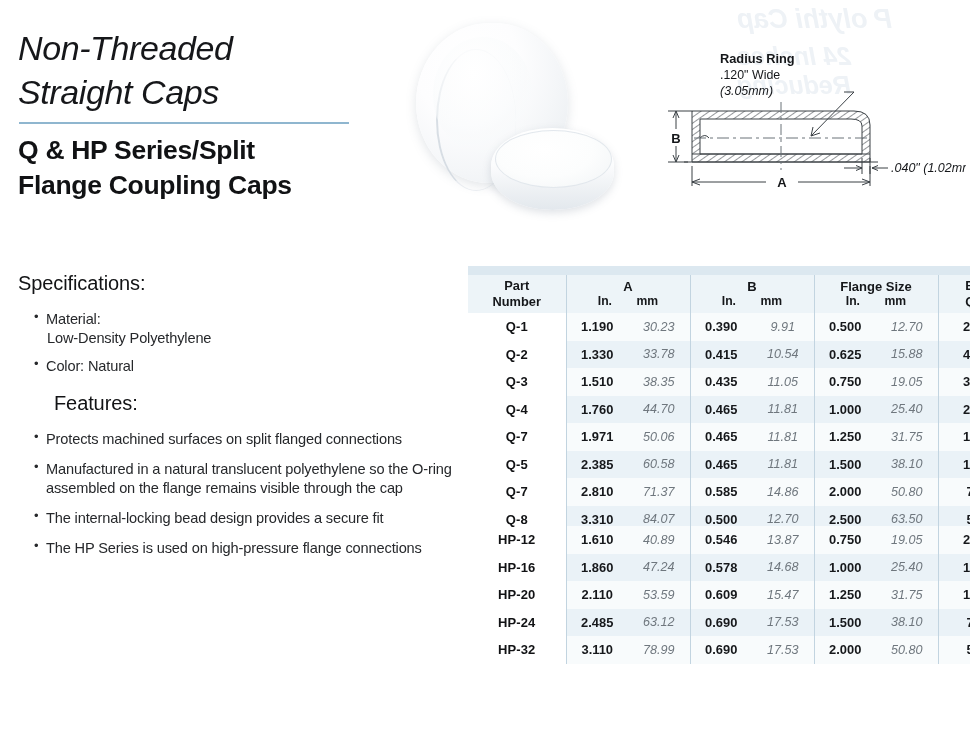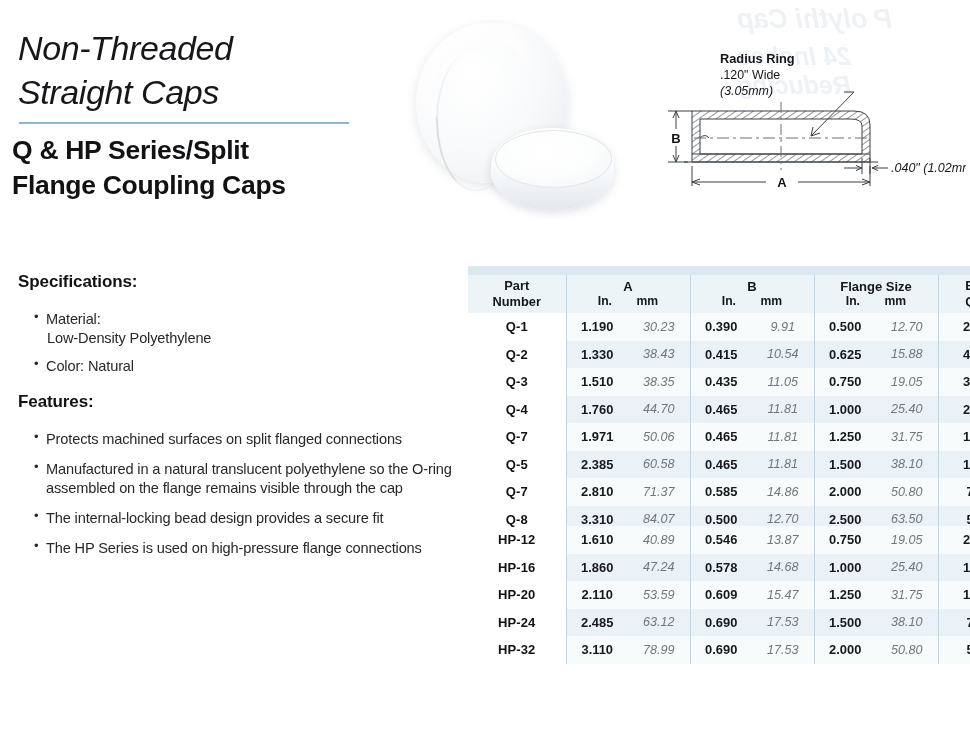--- a/index.html
+++ b/index.html
@@ -55,21 +55,21 @@
   .head-rule {
     position: absolute;
     left: 19px;
     top: 122px;
     width: 330px;
     height: 2px;
     background: #8fb6cf;
   }
   .head-bold {
     position: absolute;
-    left: 12px;
+    left: 18px;
     top: 133px;
     font-weight: bold;
     font-size: 26.5px;
     line-height: 1.31;
     letter-spacing: -0.3px;
     color: #111214;
     white-space: pre-line;
   }
 
   
@@ -142,27 +142,27 @@
     top: 50px;
     width: 318px;
     height: 145px;
   }
   .diagram svg { display: block; }
 
   
   .spec-title, .feat-title {
     position: absolute;
     left: 18px;
-    font-weight: bold;
-    font-size: 17px;
+    font-weight: normal;
+    font-size: 20px;
     color: #121315;
     letter-spacing: -0.1px;
   }
   .spec-title { top: 272px; }
-  .feat-title { top: 392px; }
+  .feat-title { top: 392px; margin-left: 36px; }
 
   .spec-list, .feat-list {
     position: absolute;
     left: 18px;
     margin: 16px;
     padding: 0;
     list-style: none;
   }
   .spec-list { top: 294px; width: 420px; }
   .feat-list { top: 414px; width: 440px; }
@@ -420,21 +420,21 @@
           <td class="cell-mm">30.23</td>
           <td class="cell-in sep-l">0.390</td>
           <td class="cell-mm">9.91</td>
           <td class="cell-in sep-l">0.500</td>
           <td class="cell-mm">12.70</td>
           <td class="cell-box sep-l">2500</td>
         </tr>
         <tr class="alt">
           <td class="cell-part">Q-2</td>
           <td class="cell-in sep-l">1.330</td>
-          <td class="cell-mm">38.43</td>
+          <td class="cell-mm">33.78</td>
           <td class="cell-in sep-l">0.415</td>
           <td class="cell-mm">10.54</td>
           <td class="cell-in sep-l">0.625</td>
           <td class="cell-mm">15.88</td>
           <td class="cell-box sep-l">4000</td>
         </tr>
         <tr>
           <td class="cell-part">Q-3</td>
           <td class="cell-in sep-l">1.510</td>
           <td class="cell-mm">38.35</td>

